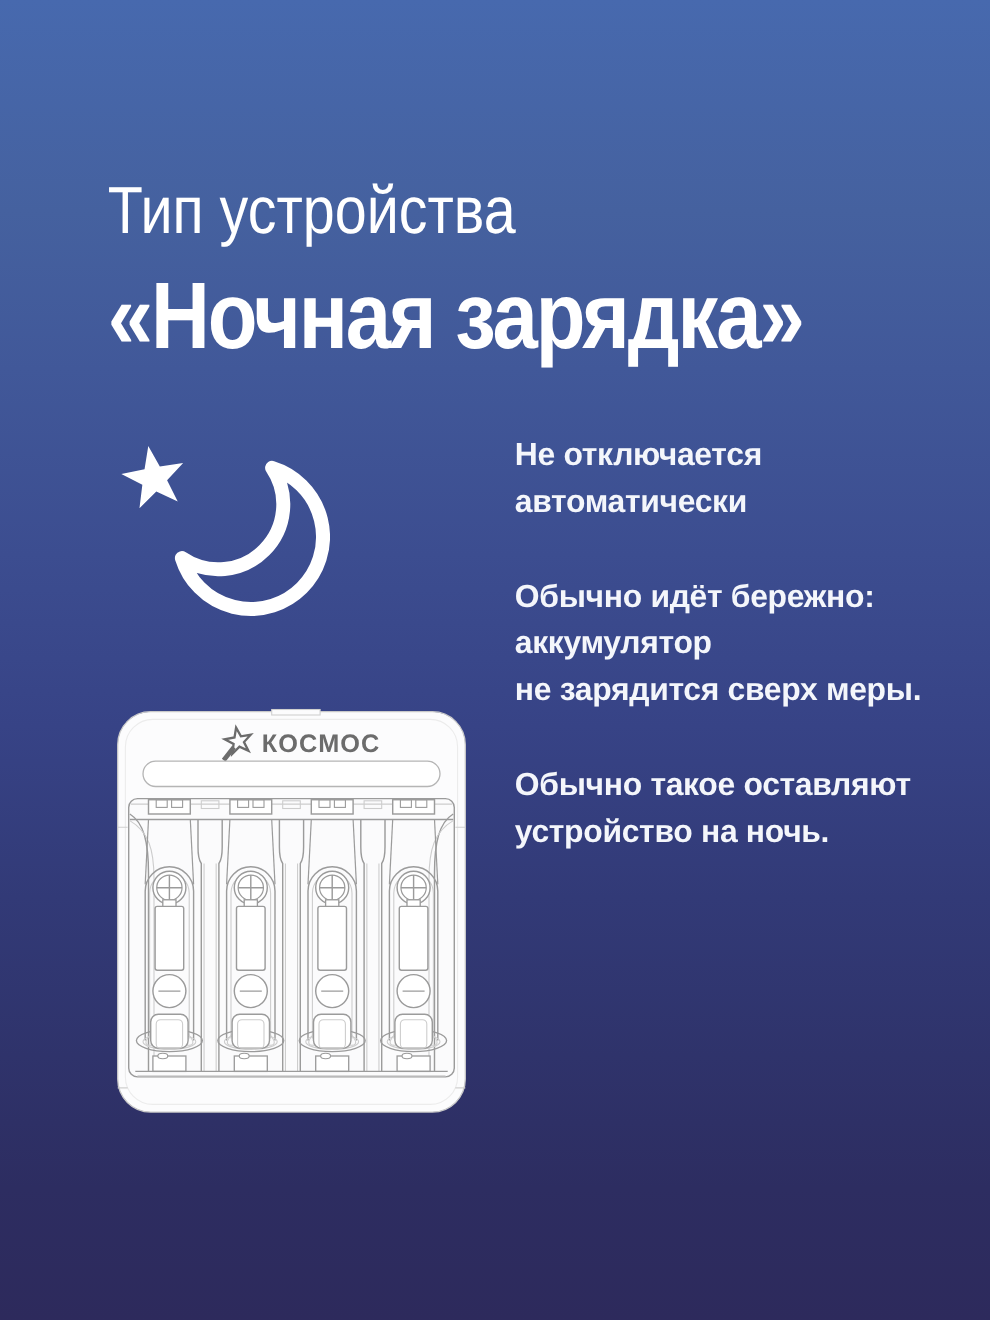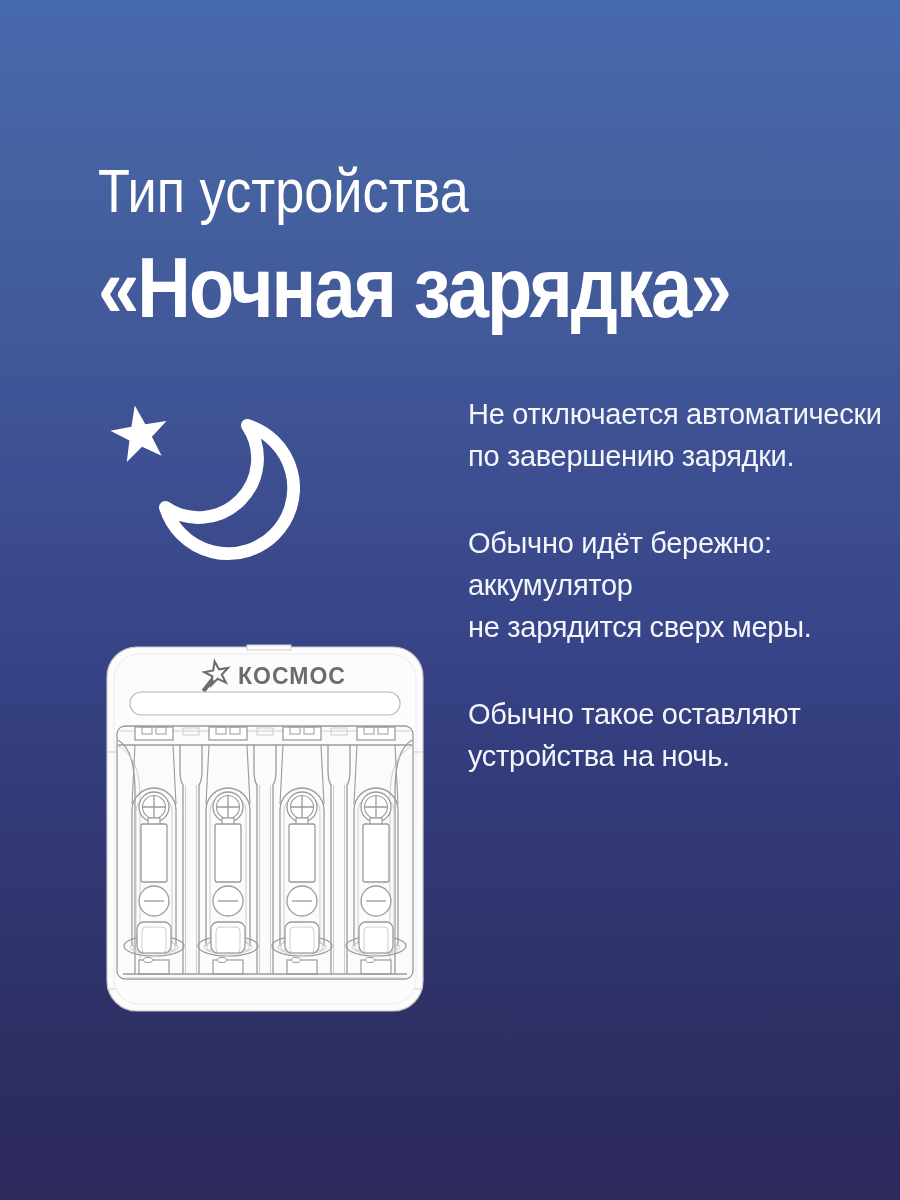--- a/index.html
+++ b/index.html
@@ -15,21 +15,21 @@
       #374386 55%, #323a77 68%, #2f336b 80%, #2d2d61 90%, #2d2a5c 100%);
   }
   .title-block{
     position:absolute; left:98px; top:156px; color:#ffffff;
     transform:scale(.95,1.1); transform-origin:0 0; white-space:nowrap;
   }
   .title-line1{ font-size:55px; font-weight:400; letter-spacing:0; }
   .title-line2{ font-size:78px; font-weight:700; letter-spacing:-2px; margin-top:10px; }
   .moon-wrap{ position:absolute; left:100px; top:390px; width:200px; height:195px; }
   .benefits{ position:absolute; left:468px; top:393px; width:424px; color:#f4f6fb; }
-  .benefit{ font-size:29px; line-height:1.45; letter-spacing:-.3px; margin:0 0 45px 0; font-weight:400; }
+  .benefit{ font-size:29px; line-height:1.45; letter-spacing:-.3px; margin:0 0 45px 0; font-weight:700; }
   .benefit span{ display:block; }
   .charger-wrap{ position:absolute; left:105px; top:644px; width:320px; height:370px; }
   svg text{ font-family:"Liberation Sans","DejaVu Sans",sans-serif; }
 </style>
 </head>
 <body>
 
 <div class="poster">
 
   <header class="title-block">
@@ -40,29 +40,28 @@
   <div class="moon-wrap">
     <svg width="200" height="195" viewBox="0 0 200 195">
       <polygon fill="#ffffff" points="34.8,15.5 45.3,34.2 66.5,30.9 51.9,46.7 61.6,65.8 42.1,56.8 26.8,72.0 29.4,50.6 10.3,40.8 31.4,36.7"></polygon>
       <path d="M123.6 23.6 A80 80 0 1 1 23.6 123.6 A72 72 0 0 0 123.6 23.6 Z" fill="none" stroke="#ffffff" stroke-width="15.5" stroke-linejoin="round" transform="translate(46,16) scale(0.82)"></path>
     </svg>
   </div>
 
   <div class="benefits">
     <p class="benefit">
       <span>Не отключается автоматически</span>
-      <span>по завершению зарядки.</span>
     </p>
     <p class="benefit">
       <span>Обычно идёт бережно: аккумулятор</span>
       <span>не зарядится сверх меры.</span>
     </p>
     <p class="benefit">
       <span>Обычно такое оставляют</span>
-      <span>устройства на ночь.</span>
+      <span>устройство на ночь.</span>
     </p>
   </div>
 
   <div class="charger-wrap">
     <svg width="320" height="370" viewBox="0 0 320 370">
 
       <rect x="2" y="3" width="316" height="364" rx="30" fill="#fcfcfd" stroke="#c9c9c9" stroke-width="1.2"></rect>
       <rect x="9" y="10" width="302" height="350" rx="25" fill="none" stroke="#ececec" stroke-width="1"></rect>
       <rect x="142" y="1" width="44" height="5" fill="#fcfcfd" stroke="#cfcfcf" stroke-width="1"></rect>
       <path d="M2 108 H11 M309 108 H318 M2 345 H11 M309 345 H318" fill="none" stroke="#cfcfcf" stroke-width="1"></path>

